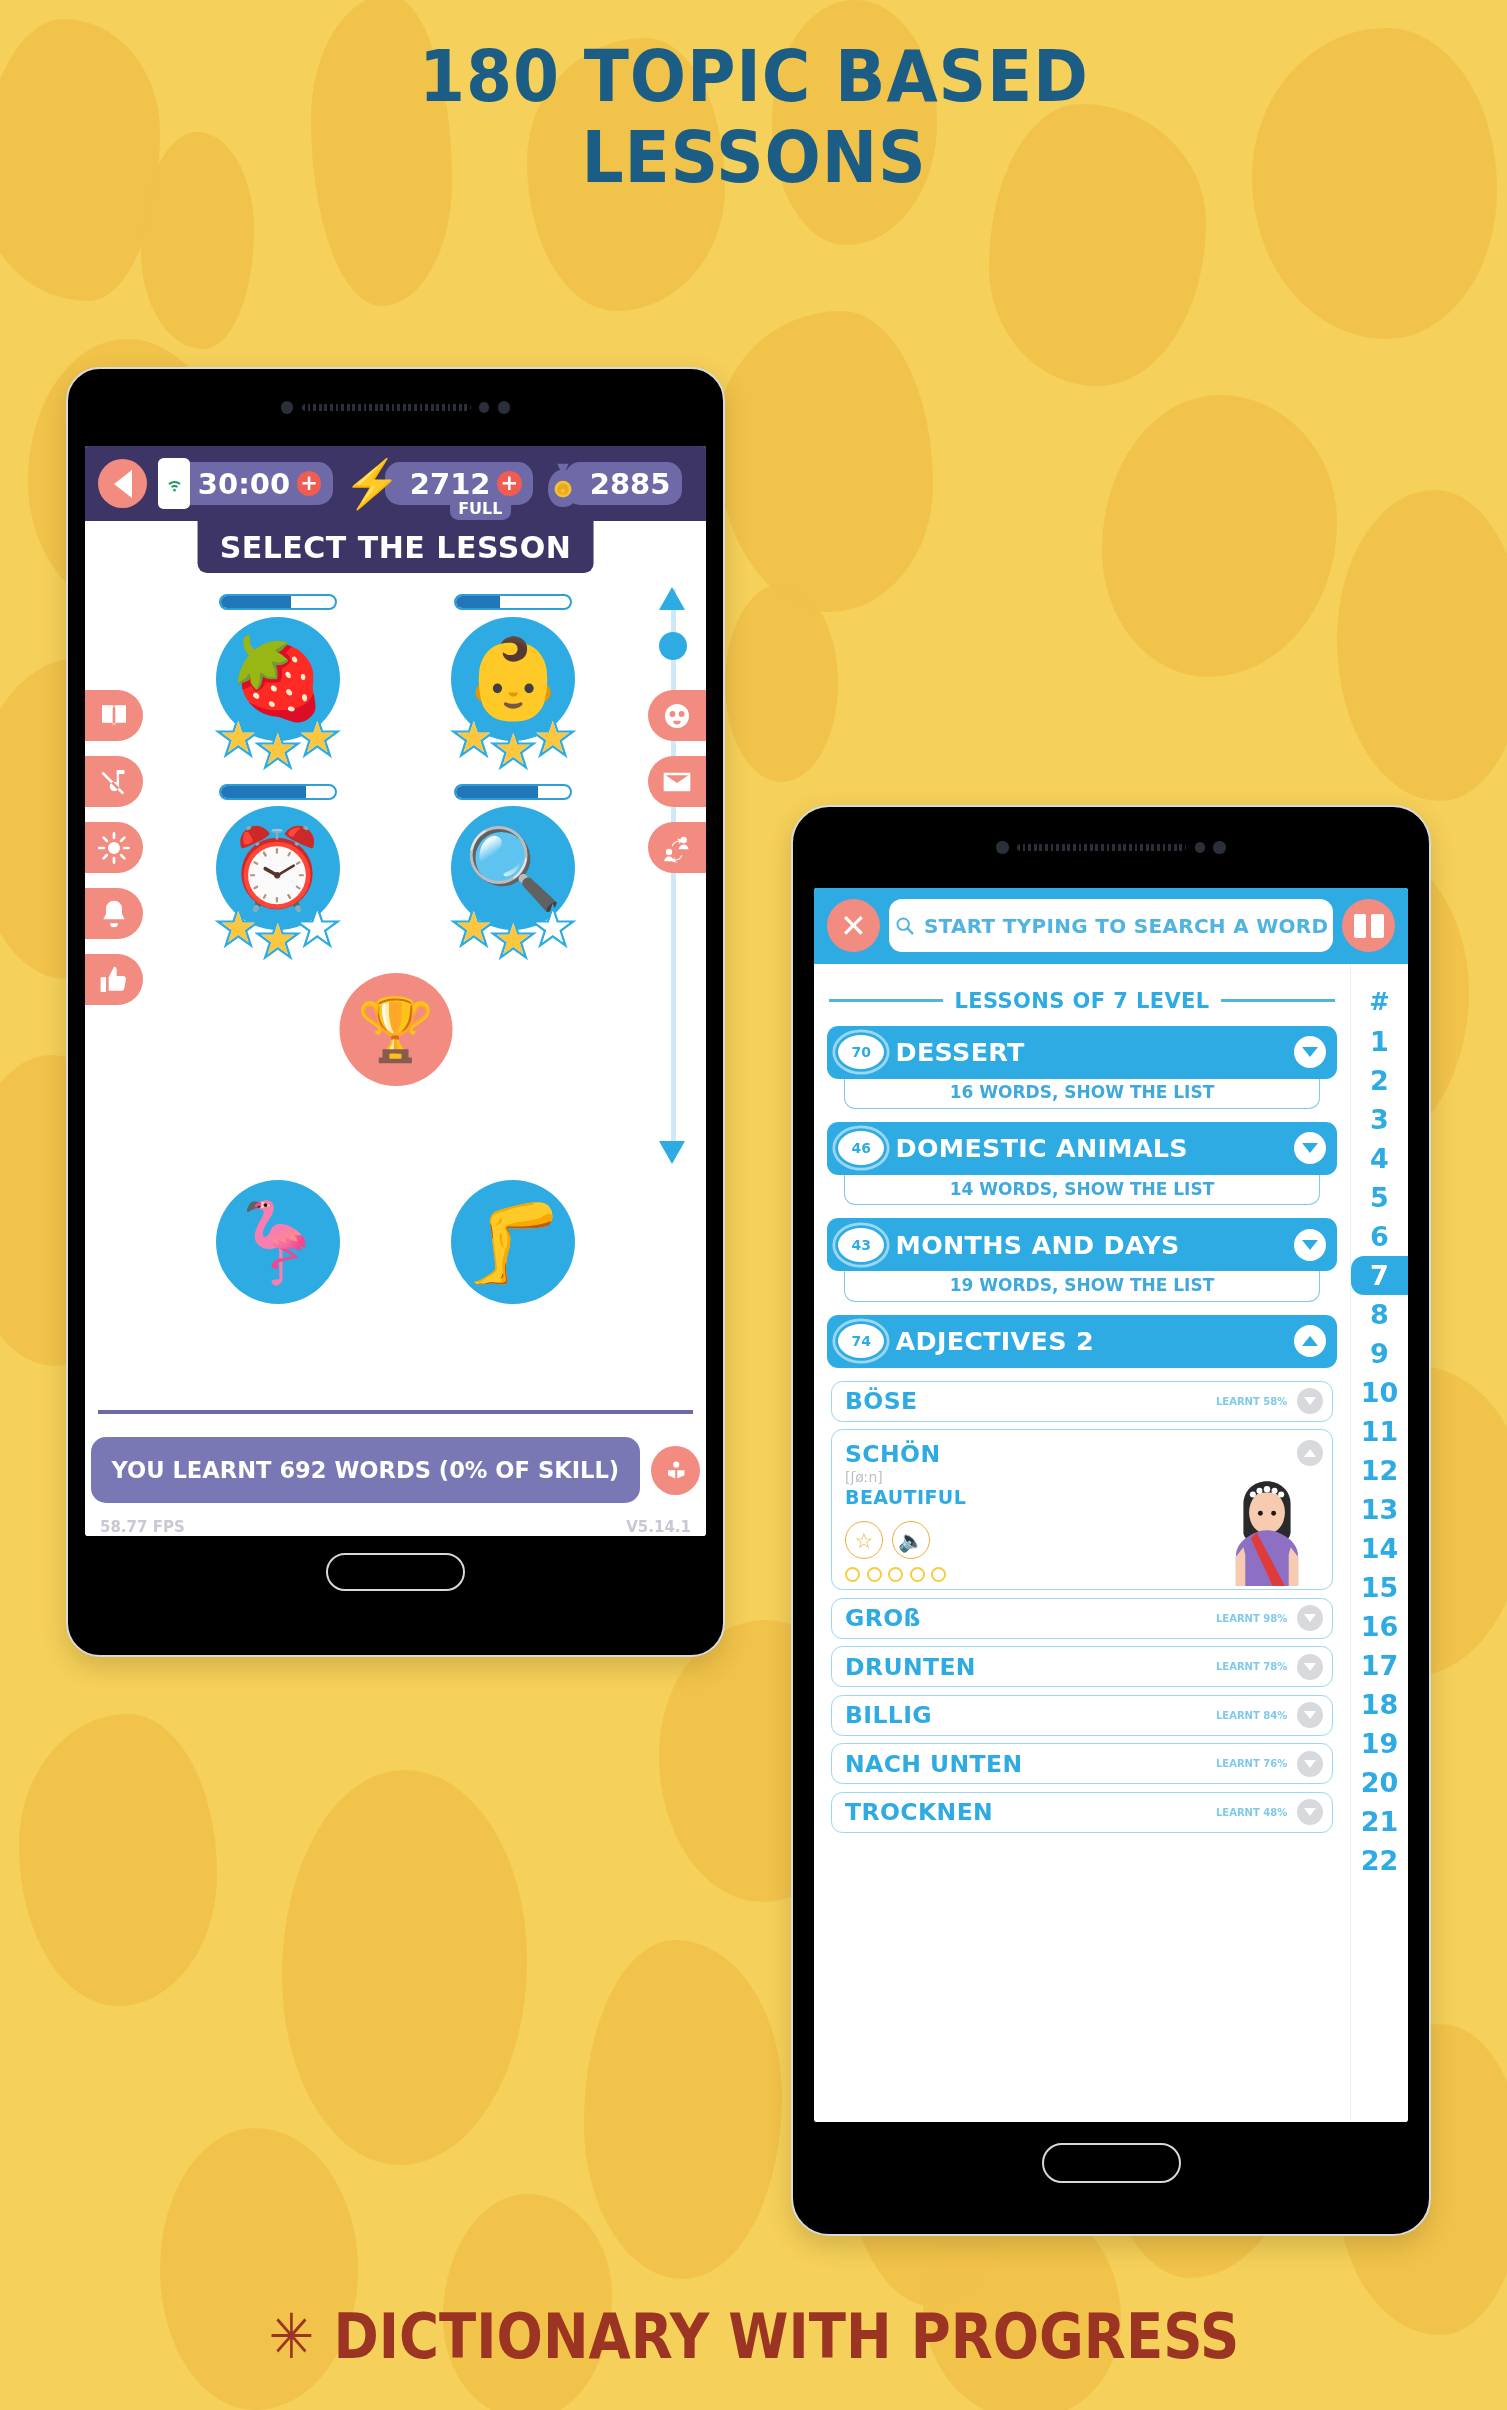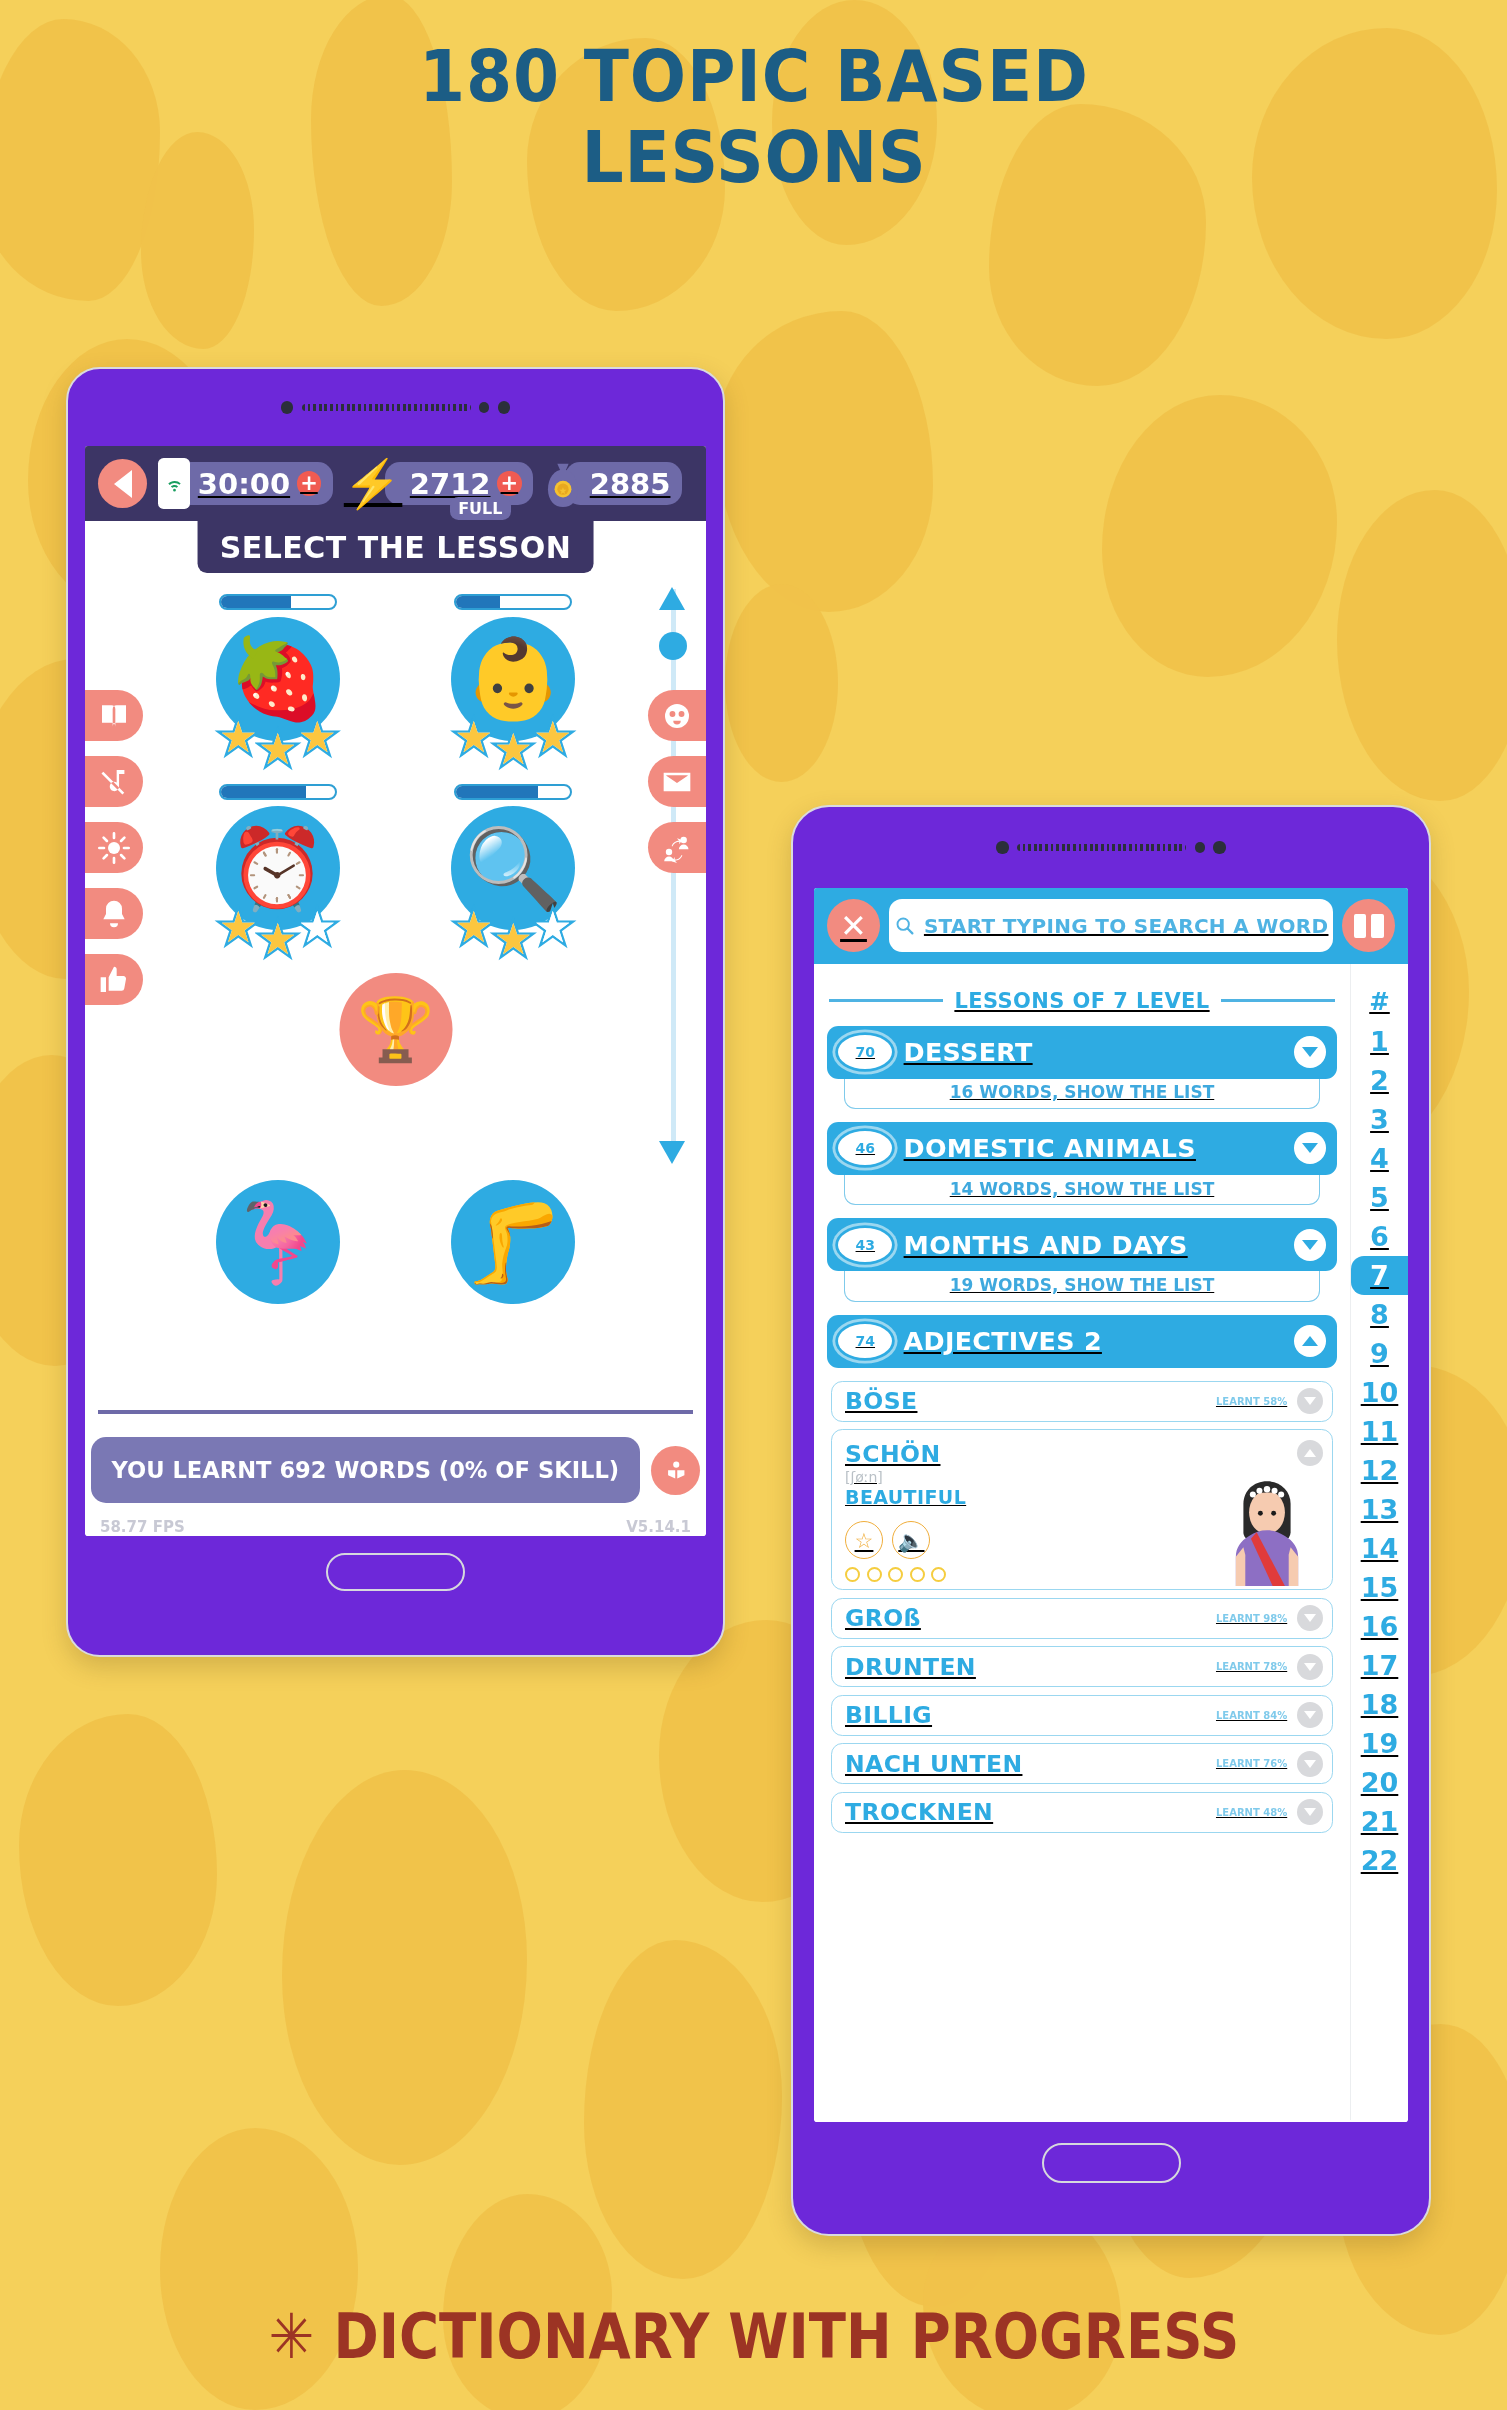--- a/index.html
+++ b/index.html
@@ -38,24 +38,23 @@
     font-weight: bold;
     font-size: 62px;
     letter-spacing: 0px;
     transform: scaleX(.88);
     white-space: nowrap;
   }
 
   
   .phone {
     position: absolute; z-index: 3;
-    background: #6d28d9;
+    background: #000000;
     border: 2.8px solid #d9dade;
     box-shadow: 0 9.4px 24.5px rgba(90,70,20,.22);
-    text-decoration: underline;
   }
   .phone-notch {
     display: flex; align-items: center; justify-content: center;
     gap: 8.5px;
     position: relative;
   }
   .dot { background: #2b2f3a; border-radius: 50%; }
   .dot-lg { width: 12.2px; height: 12.2px; }
   .dot-md { width: 10.4px; height: 10.4px; }
   .speaker {
@@ -267,21 +266,21 @@
     font-family: "DejaVu Sans", sans-serif; white-space: nowrap; letter-spacing: 0.4px;
   }
 
   .lesson-block { margin: 0 13px 13px; }
   .lesson-head {
     background: #2eabe2; border-radius: 11.3px; height: 53px;
     display: flex; align-items: center; gap: 11.3px; padding: 0 11.3px;
     position: relative; z-index: 2;
   }
   .ring {
-    width: 54px; height: 34px; border-radius: 50%; flex: none;
+    width: 46px; height: 34px; border-radius: 50%; flex: none;
     background: #fff; color: #2eabe2;
     display: flex; align-items: center; justify-content: center;
     font-size: 14px; font-weight: bold;
     font-family: "DejaVu Sans", sans-serif;
     box-shadow: 0 0 0 2.8px #2eabe2, 0 0 0 5.6px #9bd7f0;
   }
   .lesson-name {
     flex: 1; color: #fff; font-weight: bold; font-size: 25.4px;
     font-family: "DejaVu Sans", sans-serif; letter-spacing: 0.3px;
   }

